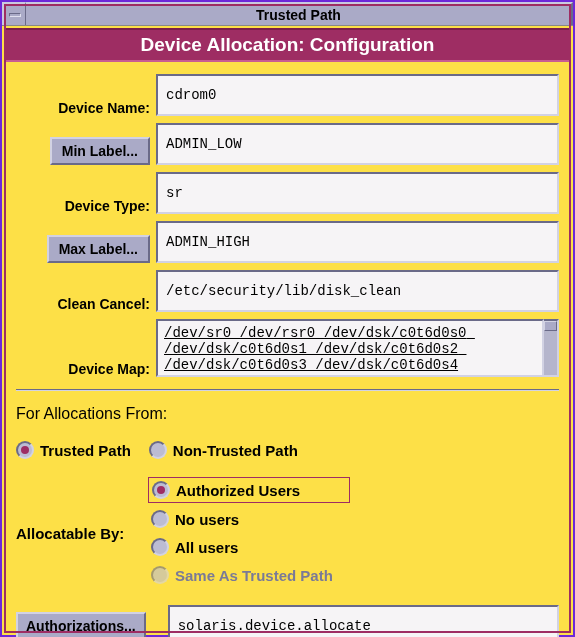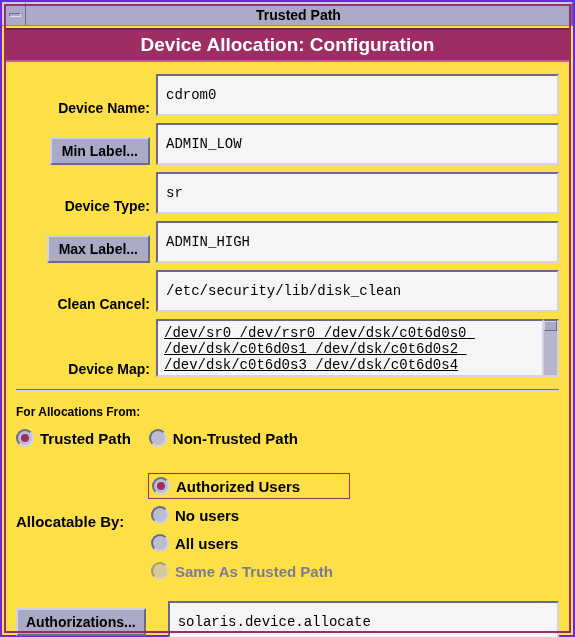--- a/index.html
+++ b/index.html
@@ -156,23 +156,23 @@
     border-right: 1px solid #6a6a88;
     border-bottom: 1px solid #6a6a88;
   }
   .hr {
     border: none;
     border-top: 1px solid #6a6a88;
     border-bottom: 1px solid #d2d2e3;
     margin: 12px 0 14px 0;
   }
   .section-label {
-    font-weight: bold;
-    font-size: 12px;
-    margin-bottom: 10px;
+    font-weight: normal;
+    font-size: 16px;
+    margin-bottom: 18px;
   }
   .radio-row {
     display: flex;
     align-items: center;
     gap: 6px;
     margin-bottom: 6px;
   }
   .radio {
     width: 18px;
     height: 18px;
@@ -219,21 +219,20 @@
   }
   .radio-option {
     display: flex;
     align-items: center;
     gap: 6px;
     padding: 3px 6px 3px 3px;
   }
   .radio-option.boxed {
     border: 1px solid #9E2D63;
     width: 202px;
-    margin-top: 8px;
   }
   .auth-row {
     display: flex;
     gap: 22px;
     margin-top: 18px;
     align-items: center;
   }
   .auth-btn {
     background: #AAAAC7;
     border-top: 2px solid #d2d2e3;

